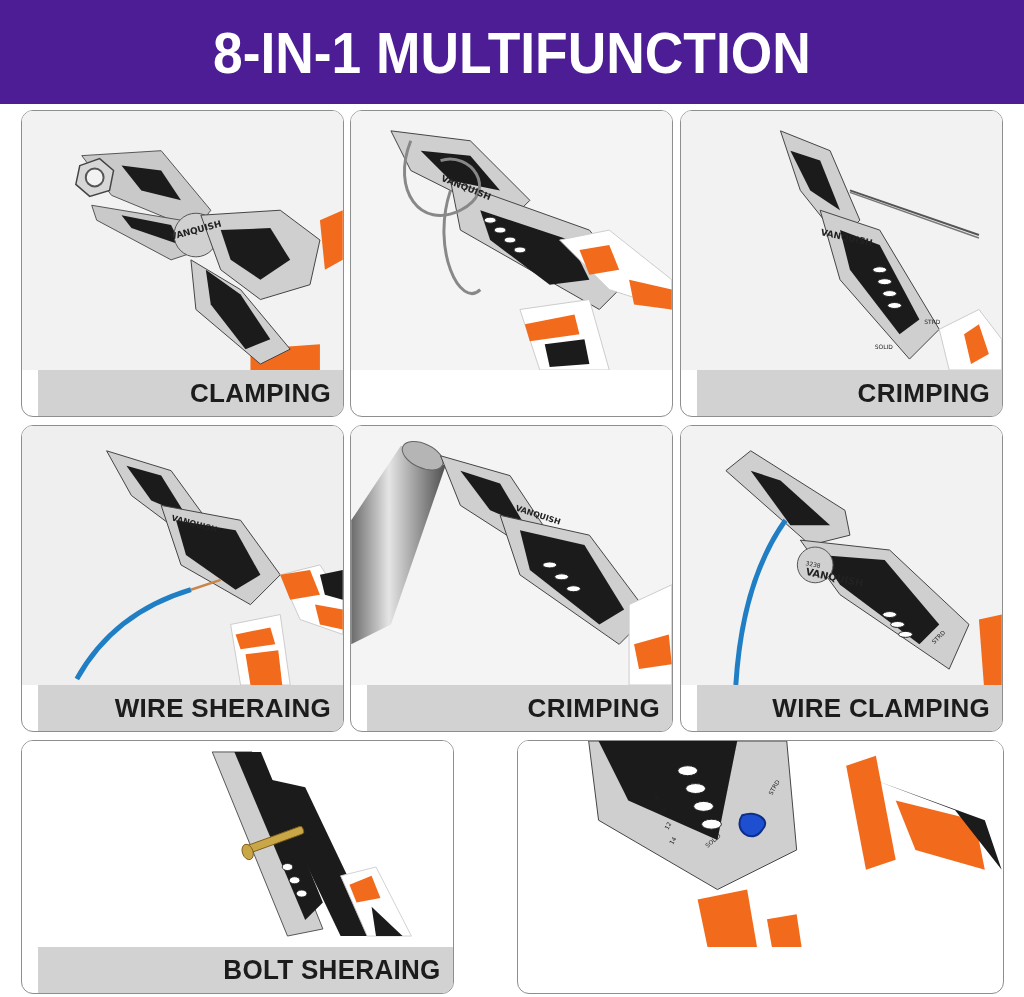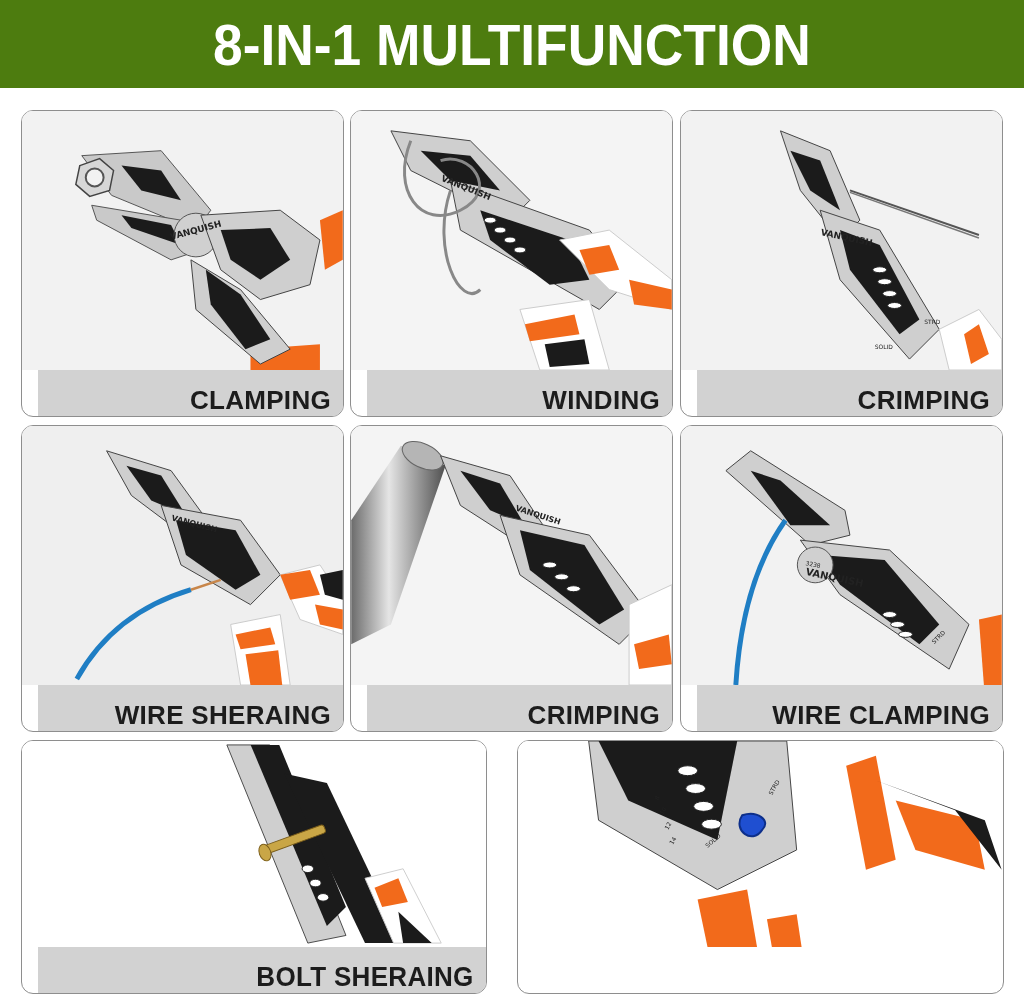--- a/index.html
+++ b/index.html
@@ -1,51 +1,51 @@
 <!DOCTYPE html>
 <html><head>
 <meta charset="utf-8">
 <style>
   * { box-sizing: border-box; margin: 0; padding: 0; }
   html, body { width: 1024px; height: 997px; background: #ffffff; overflow: hidden; }
   body { font-family: "Liberation Sans", sans-serif; position: relative; }
 
   .banner {
-    position: absolute; left: 0; top: 0; width: 1024px; height: 88px;
-    background: #4d7c0f;
+    position: absolute; left: 0; top: 0; width: 1024px; height: 104px;
+    background: #4c1d95;
     display: flex; align-items: center; justify-content: center;
   }
   .banner h1 {
     color: #ffffff; font-family: "Liberation Sans", sans-serif;
     font-weight: 700; font-size: 58px; letter-spacing: 0px;
     transform: scaleX(0.92);
   }
 
   .card {
     position: absolute; background: #ffffff;
     border: 1.5px solid #8e8e8e; border-radius: 12px; overflow: hidden;
   }
   .card .photo { position: absolute; left: 0; top: 0; right: 0; bottom: 46px; background: #f3f3f3; overflow: hidden; }
   .card .label-bar {
     position: absolute; left: 16px; right: 0; bottom: 0; height: 46px;
-    background: #d2d2d2; display: flex; align-items: flex-end; justify-content: flex-end;
+    background: #d2d2d2; display: flex; align-items: center; justify-content: flex-end;
     padding-right: 12px;
   }
   .card .label-bar span {
     font-weight: 700; font-size: 26px; color: #1c1c1c; letter-spacing: 0.3px;
   }
   .card svg { position: absolute; left: 0; top: 0; width: 100%; height: 100%; }
 
   #c1 { left: 21px; top: 110px; width: 323px; height: 307px; }
   #c2 { left: 350px; top: 110px; width: 323px; height: 307px; }
   #c3 { left: 680px; top: 110px; width: 323px; height: 307px; }
   #c4 { left: 21px; top: 425px; width: 323px; height: 307px; }
   #c5 { left: 350px; top: 425px; width: 323px; height: 307px; }
   #c6 { left: 680px; top: 425px; width: 323px; height: 307px; }
-  #c7 { left: 21px; top: 740px; width: 466px; height: 254px; }
+  #c7 { left: 21px; top: 740px; width: 433px; height: 254px; }
   #c8 { left: 517px; top: 740px; width: 487px; height: 254px; }
   #c7 .photo, #c8 .photo { background: #ffffff; }
   #c7 .label-bar span, #c8 .label-bar span { font-size: 28px; transform: scaleX(0.93); transform-origin: right; }
 
   .brand { font-family: "DejaVu Sans", sans-serif; font-weight: 700; fill: #222; }
   .mark { font-family: "DejaVu Sans", sans-serif; font-size: 6px; fill: #222; }
 </style>
 </head>
 <body>
 
@@ -96,23 +96,20 @@
       <path d="M230 140 L260 135 L270 160 L240 165 Z" fill="#f26a1b"></path>
       <path d="M280 170 L323 180 L323 200 L285 195 Z" fill="#f26a1b"></path>
       <path d="M170 200 L240 190 L260 261 L190 261 Z" fill="#ffffff" stroke="#ccc"></path>
       <path d="M175 215 L225 205 L230 225 L180 232 Z" fill="#f26a1b"></path>
       <path d="M195 235 L235 230 L240 255 L200 258 Z" fill="#1b1b1b"></path>
       <path d="M60 30 C 40 80, 70 120, 110 100 C 150 80, 120 40, 90 50" fill="none" stroke="#888" stroke-width="3"></path>
       <path d="M100 80 C 80 140, 110 200, 130 180" fill="none" stroke="#888" stroke-width="3"></path>
       <text x="90" y="70" class="brand" font-size="9" transform="rotate(22 90 70)">VANQUISH</text>
     </svg>
   </div>
-  <div class="label-bar">
-    <span>WINDING</span>
-  </div>
 </div>
 
 <div class="card" id="c3">
   <div class="photo">
     <svg viewBox="0 0 323 261">
       <rect width="323" height="261" fill="#f2f2f2"></rect>
       <path d="M170 80 L300 125" stroke="#555" stroke-width="2"></path>
       <path d="M170 82 L300 128" stroke="#777" stroke-width="1.5"></path>
       <polygon points="100,20 150,40 180,110 160,130 120,80" fill="#cfcfcf" stroke="#444"></polygon>
       <polygon points="110,40 140,50 160,100 130,80" fill="#1b1b1b"></polygon>

